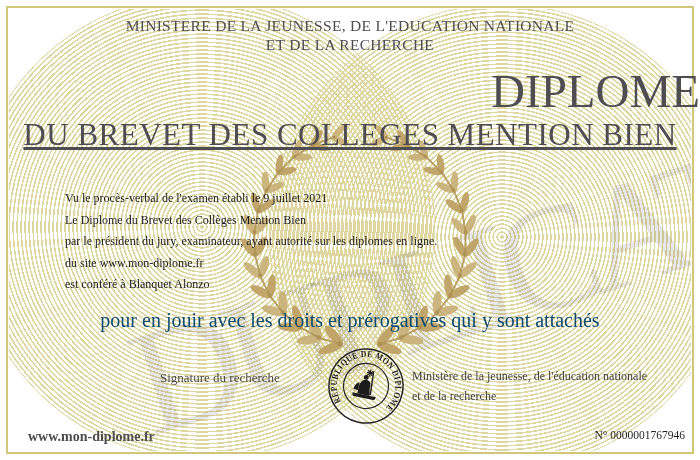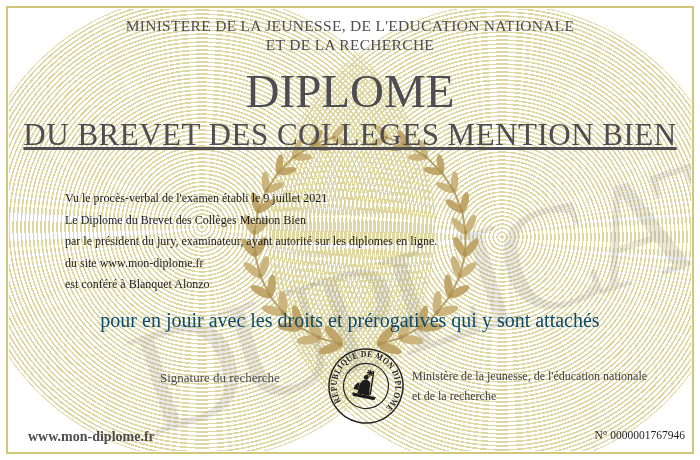--- a/index.html
+++ b/index.html
@@ -42,21 +42,21 @@
   .hdr{
     position:absolute; left:0; right:0; top:9px;
     text-align:center;
     font-size:15.5px; line-height:18.5px;
     letter-spacing:0.3px;
     color:#4d4d52;
     margin-top:8px;
   }
   .title{
     position:absolute; left:0; right:0; top:66px;
-    text-align:center;
+    text-align:right;
     font-size:47px; line-height:1.1;
     color:#4d4d52;
   }
   .subtitle{
     position:absolute; left:0; right:0; top:118px;
     text-align:center;
     font-size:31px; line-height:1.1;
     letter-spacing:0.5px;
     color:#4d4d52;
     white-space:nowrap;

